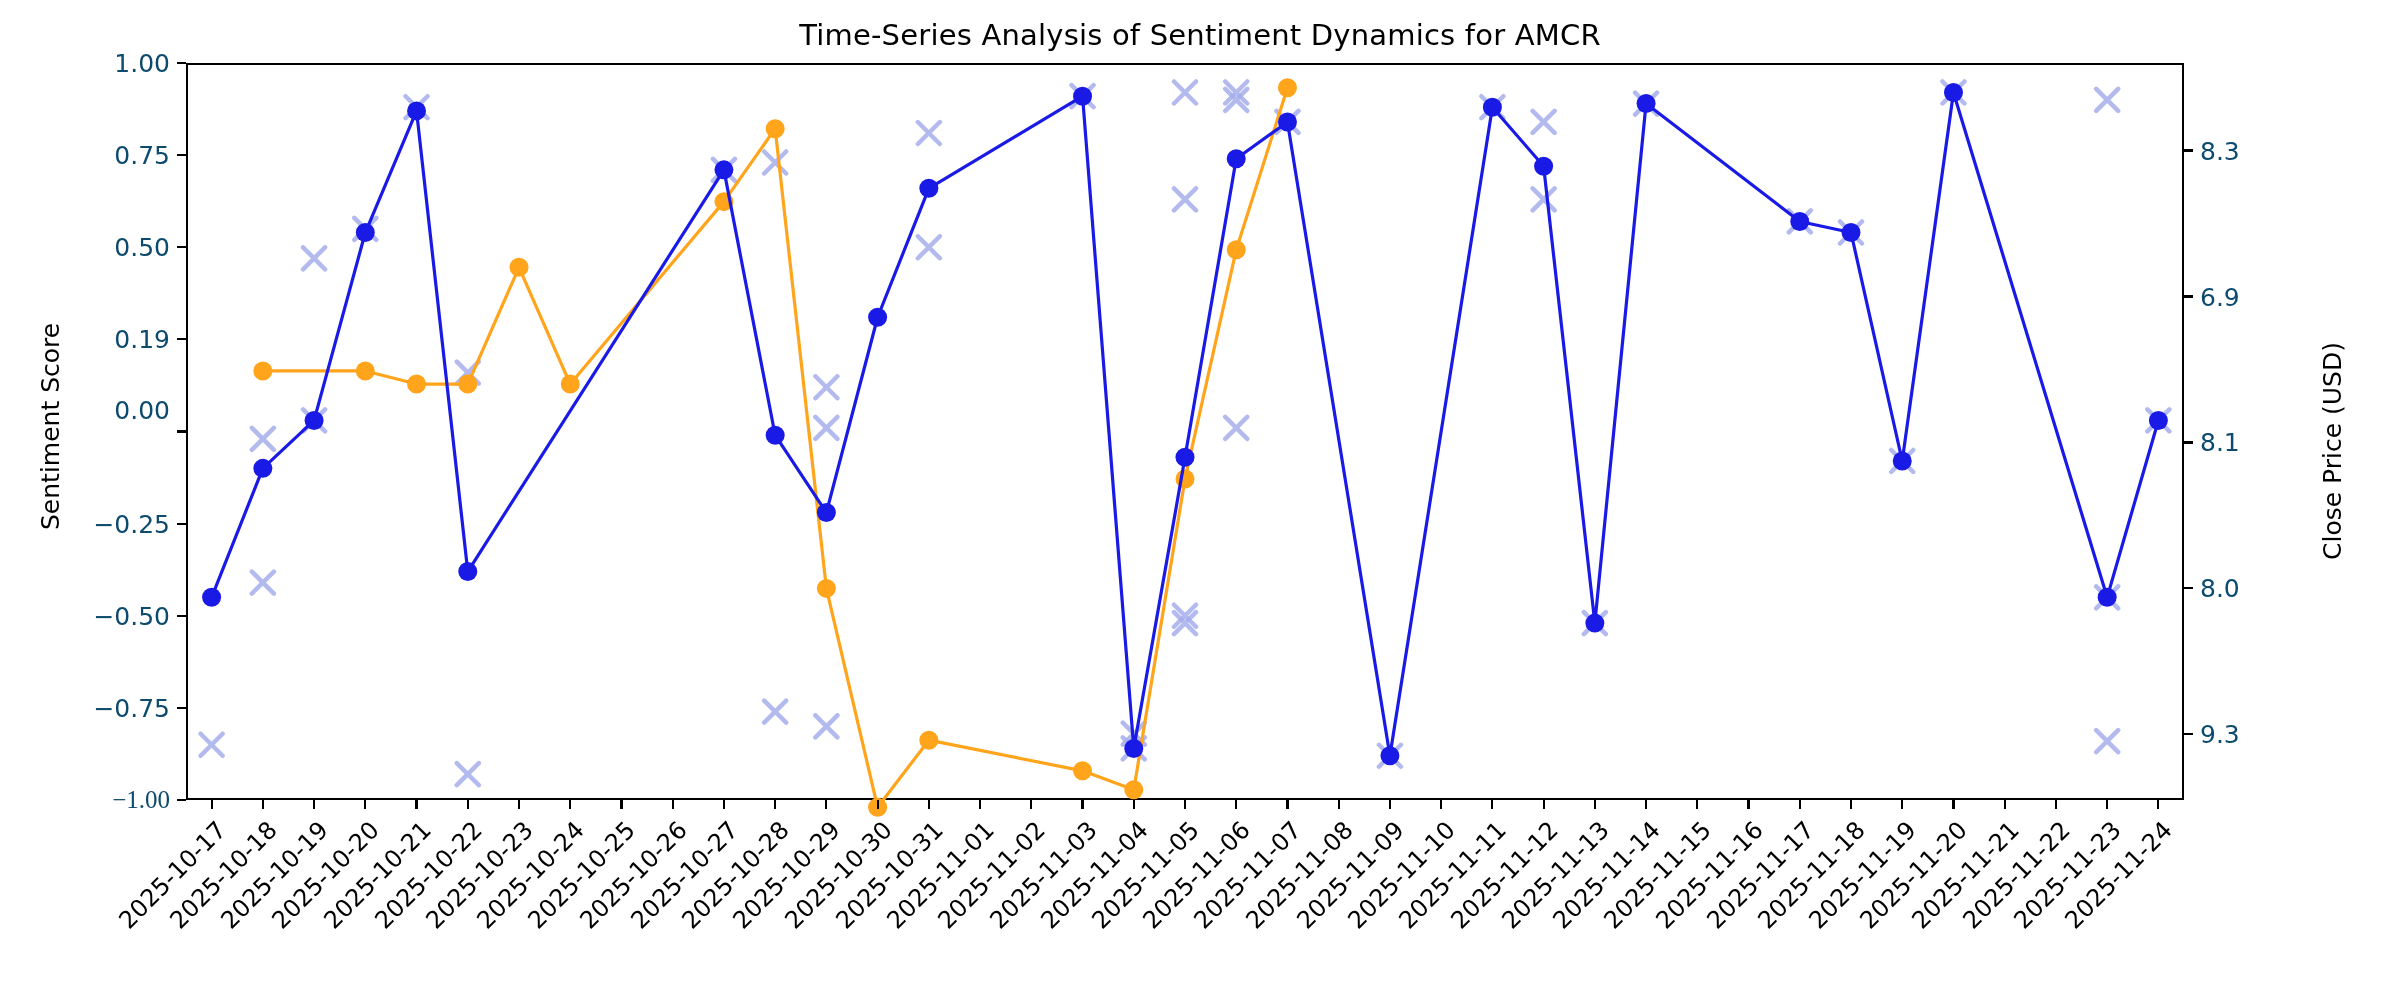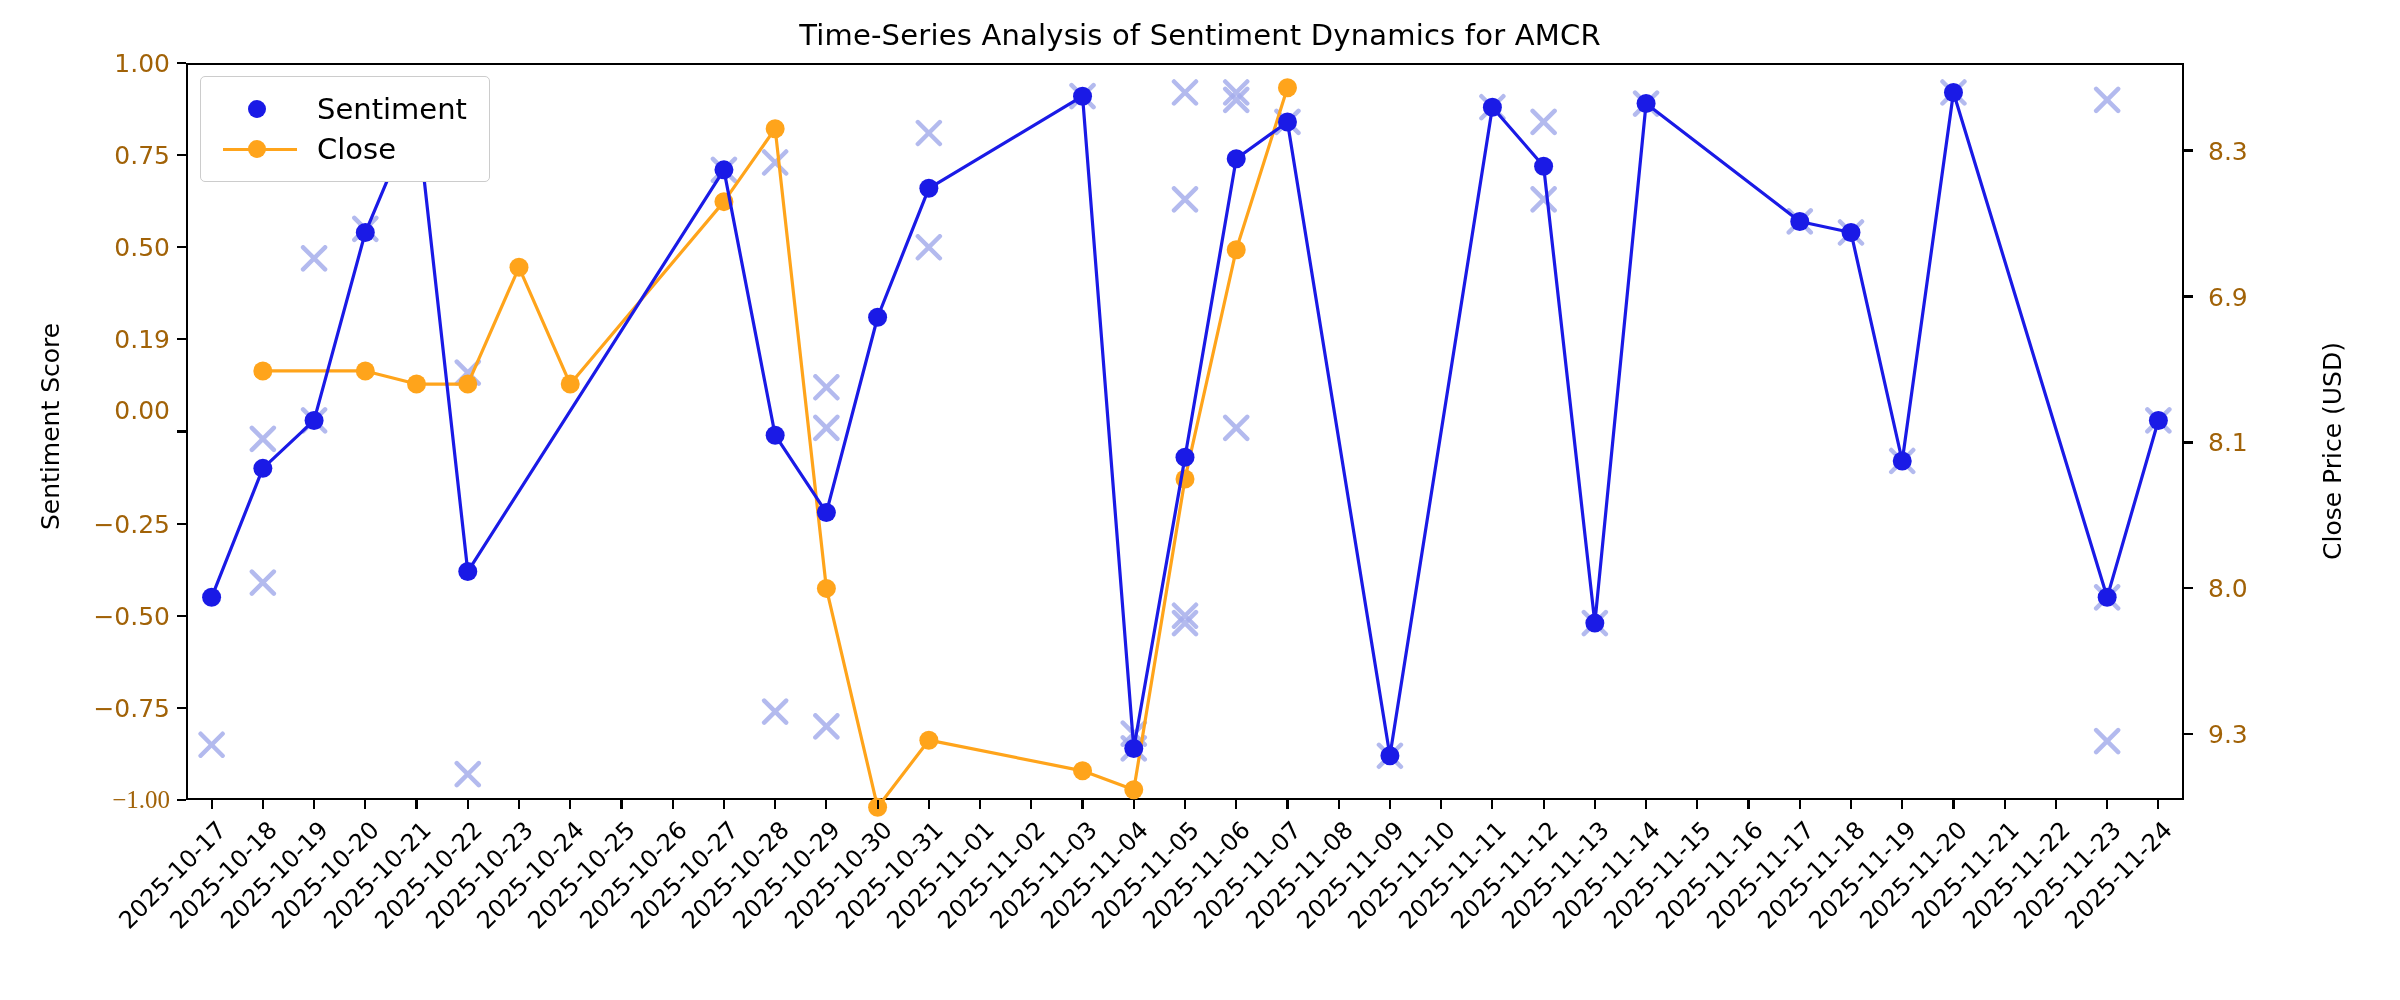--- a/index.html
+++ b/index.html
@@ -3,23 +3,23 @@
 <meta charset="utf-8">
 <style>
   html,body{margin:0;padding:0;background:#ffffff;}
   body{width:2400px;height:1000px;font-family:"DejaVu Sans","Liberation Sans",sans-serif;overflow:hidden;}
   #fig{position:relative;width:2104px;height:1000px;background:#fff;}
   #title{position:absolute;left:0;top:18px;width:2400px;text-align:center;font-size:29px;color:#000;letter-spacing:.2px;}
   
   #plot{position:absolute;left:186px;top:63px;width:1998px;height:737px;border:2.2px solid #000;box-sizing:border-box;}
   #svgwrap{position:absolute;left:0;top:0;width:2400px;height:1000px;pointer-events:none;}
   
-  .ytick{position:absolute;text-align:right;font-size:25px;color:#a16207;transform:translateY(-50%);}
+  .ytick{position:absolute;text-align:right;font-size:25px;color:#0c4a6e;transform:translateY(-50%);}
   .ytickL{width:118px;left:52px;}
-  .ytickR{width:118px;left:2200px;text-align:left;margin-left:8px;}
+  .ytickR{width:118px;left:2200px;text-align:left;}
   .tickmark{position:absolute;background:#000;}
   #ylabelL{position:absolute;font-size:25px;color:#000;transform:rotate(-90deg);transform-origin:0 0;white-space:nowrap;left:36px;top:530px;}
   #ylabelR{position:absolute;font-size:25px;color:#000;transform:rotate(-90deg);transform-origin:0 0;white-space:nowrap;left:2318px;top:560px;}
   .xtick{position:absolute;font-size:24px;color:#000;white-space:nowrap;transform:rotate(-45deg);transform-origin:right top;text-align:right;}
   
   #legend{position:absolute;left:200px;top:76px;padding:12px 22px 12px 16px;background:#fff;border:1.3px solid #ccc;border-radius:5px;box-shadow:none;}
   .legrow{display:flex;align-items:center;height:40px;}
   .legmark{width:86px;height:22px;position:relative;margin-right:14px;}
   .legline{position:absolute;left:6px;top:10px;width:74px;height:3px;background:#FFA41B;}
   .legdot{position:absolute;left:31px;top:2px;width:18px;height:18px;border-radius:50%;}
@@ -355,29 +355,14 @@
       <div class="tickmark" style="left: 2003.59px; top: 800px; width: 2.2px; height: 9px;"></div>
       <div class="xtick" style="left: 1844.69px; top: 816px; width: 160px;">2025-11-21</div>
       <div class="tickmark" style="left: 2054.82px; top: 800px; width: 2.2px; height: 9px;"></div>
       <div class="xtick" style="left: 1895.92px; top: 816px; width: 160px;">2025-11-22</div>
       <div class="tickmark" style="left: 2106.05px; top: 800px; width: 2.2px; height: 9px;"></div>
       <div class="xtick" style="left: 1947.15px; top: 816px; width: 160px;">2025-11-23</div>
       <div class="tickmark" style="left: 2157.28px; top: 800px; width: 2.2px; height: 9px;"></div>
       <div class="xtick" style="left: 1998.38px; top: 816px; width: 160px;">2025-11-24</div>
     </div>
 
-  <div id="legend">
-    <div class="legrow">
-      <span class="legmark">
-        <span class="legdot" style="background:#1A1AE6"></span>
-      </span>
-      <span class="legtext">Sentiment</span>
-    </div>
-    <div class="legrow">
-      <span class="legmark">
-        <span class="legline" style="background:#FFA41B"></span>
-        <span class="legdot" style="background:#FFA41B"></span>
-      </span>
-      <span class="legtext">Close</span>
-    </div>
-  </div>
 
 </div>
 
 </body></html>

